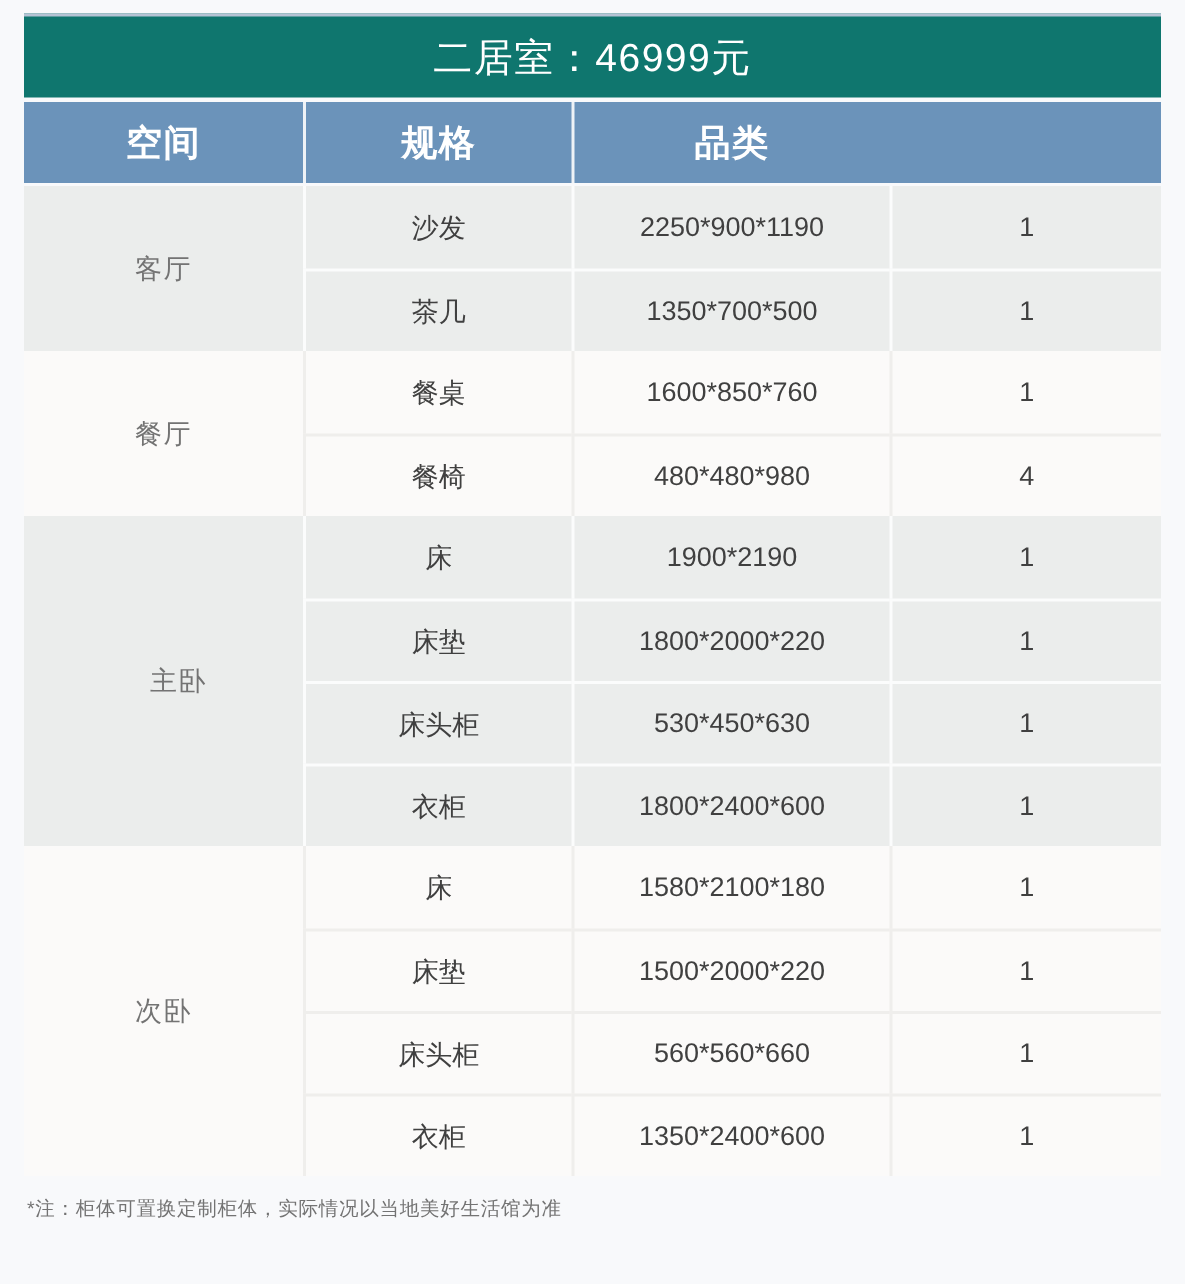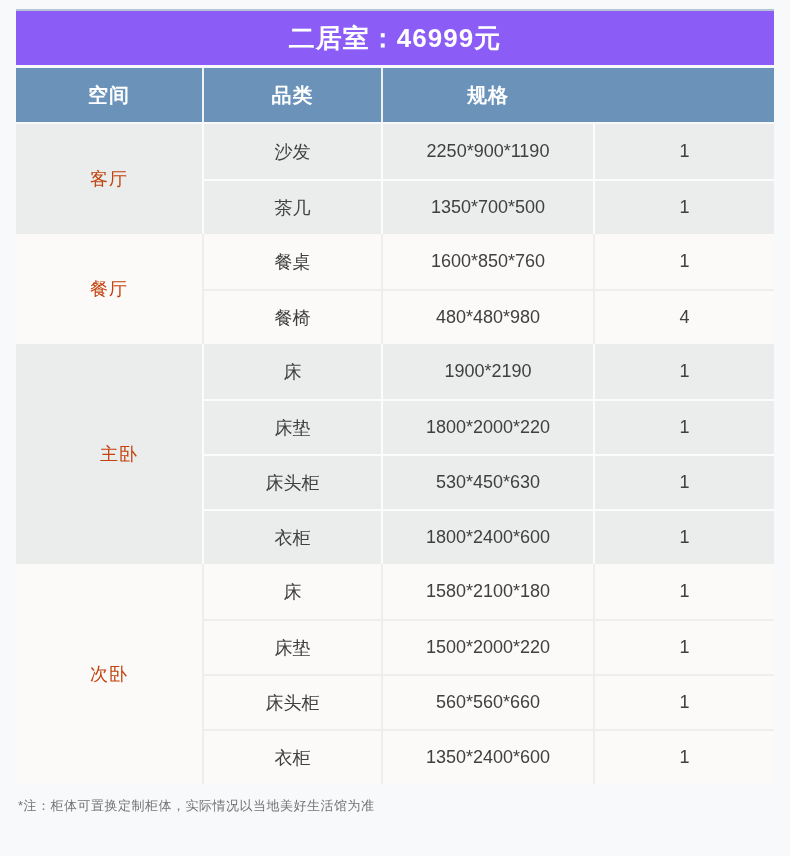--- a/index.html
+++ b/index.html
@@ -5,48 +5,48 @@
   html, body { margin:0; padding:0; }
   body {
     width:790px; height:856px; position:relative;
     background:#f8f9fb;
     font-family:"Liberation Sans", sans-serif;
     overflow:hidden;
   }
   .table-wrap { position:absolute; left:16px; top:9px; width:758px; }
 
   .title-bar {
-    height:54px; background:#8b5cf6; border-top:2px solid #b5c3d4;
-    color:#ffffff; font-size:26px; font-weight:bold; letter-spacing:1px;
+    height:54px; background:#0f766e; border-top:2px solid #b5c3d4;
+    color:#ffffff; font-size:26px; font-weight:normal; letter-spacing:1px;
     display:flex; align-items:center; justify-content:center;
     margin-bottom:3px;
   }
 
   .header-row {
     display:grid; grid-template-columns:186px 179px 212px 181px;
     height:54px; background:#6b93ba; margin-bottom:2px;
   }
   .header-cell {
     display:flex; align-items:center; justify-content:center;
-    color:#ffffff; font-size:20px; font-weight:bold; letter-spacing:1px;
+    color:#ffffff; font-size:24px; font-weight:bold; letter-spacing:1px;
     box-sizing:border-box;
   }
   .header-cell + .header-cell { border-left:2px solid #eef2f6; }
 
   .section {
     display:grid; grid-template-columns:186px 179px 212px 181px;
     grid-auto-rows:55px;
   }
   .section.gray  { background:#ebedec; --line:#fbfcfc; }
   .section.light { background:#fbfaf9; --line:#efeeec; }
 
   .space-cell {
     grid-column:1;
     display:flex; align-items:center; justify-content:center;
-    font-size:18px; color:#c2410c; letter-spacing:1px;
+    font-size:18px; color:#737373; letter-spacing:1px;
   }
   .cell {
     display:flex; align-items:center; justify-content:center;
     font-size:18px; color:#404040; box-sizing:border-box;
     border-left:2px solid var(--line);
   }
   .cell.rule-top { border-top:2px solid var(--line); }
 
   .footnote {
     position:absolute; left:18px; top:797px;
@@ -57,22 +57,22 @@
 <body>
 
 <div class="table-wrap">
 
   <div class="title-bar">
     <span>二居室：46999元</span>
   </div>
 
   <div class="header-row">
     <div class="header-cell">空间</div>
+    <div class="header-cell">规格</div>
     <div class="header-cell">品类</div>
-    <div class="header-cell">规格</div>
   </div>
 
   <div id="table-body">
       <div class="section gray">
         <div class="space-cell" style="grid-row: 1 / span 2;">客厅</div>
         <div class="cell">沙发</div>
         <div class="cell">2250*900*1190</div>
         <div class="cell">1</div>
         <div class="cell rule-top">茶几</div>
         <div class="cell rule-top">1350*700*500</div>

